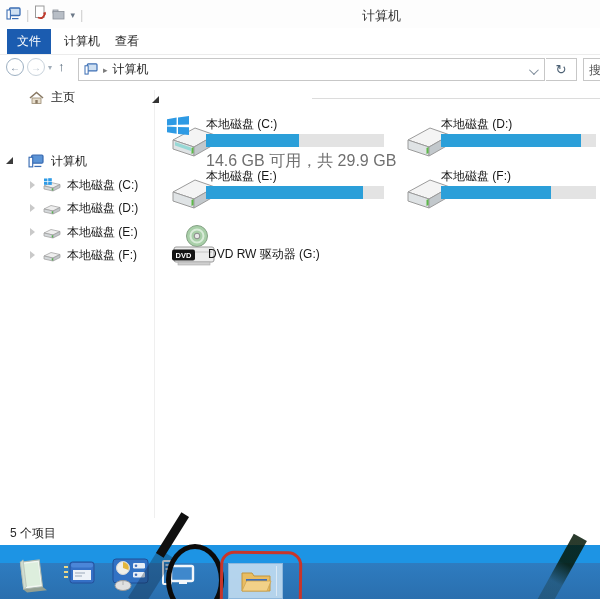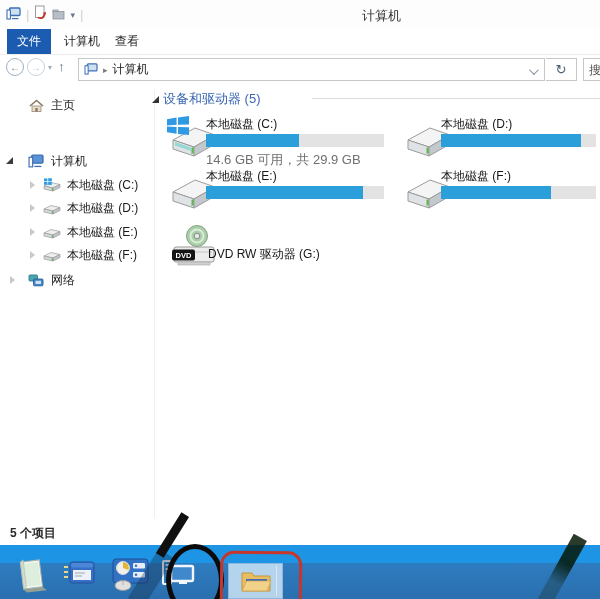--- a/index.html
+++ b/index.html
@@ -51,24 +51,24 @@
   .grp-title{position:absolute;left:13px;top:2px;font-size:13px;color:#3a67b2;}
   .grp-line{position:absolute;left:162px;right:0;top:10px;height:1px;background:#dcdcdc;}
   .tile{position:absolute;height:56px;}
   .tile-icon{position:absolute;left:15px;top:4px;}
   .winlogo{position:absolute;left:-4px;top:-4px;}
   .tile-body{position:absolute;left:50px;top:0;}
   .tile-name{font-size:12px;color:#161616;height:16px;}
   .tile-bar{height:13px;background:#e3e3e3;margin-top:2px;position:relative;overflow:hidden;}
   .c1 .tile-bar{width:178px;} .c2 .tile-bar{width:155px;}
   .tile-fill{position:absolute;left:0;top:0;bottom:0;background:#2b9fd9;}
-  .tile-cap{font-size:13px;color:#6f6f6f;margin-top:4px;white-space:nowrap;}
+  .tile-cap{font-size:16px;color:#6f6f6f;margin-top:4px;white-space:nowrap;}
   .dvd-name{position:absolute;left:52px;top:22px;font-size:12px;color:#161616;white-space:nowrap;}
   
-  .statusbar{position:absolute;left:0;top:518px;width:600px;height:27px;background:#fff;font-weight:bold;}
+  .statusbar{position:absolute;left:0;top:518px;width:600px;height:27px;background:#fff;}
   .statustext{position:absolute;left:10px;top:7px;font-size:12px;color:#2a2a2a;}
   
   .taskbar{position:absolute;left:0;top:545px;width:600px;height:54px;
     background:linear-gradient(to bottom,#1d94e4 0,#1d94e4 18px,#2e7cc0 18px,#2a6fae 100%);}
   .tbicon{position:absolute;display:flex;align-items:flex-end;}
   .explorer-btn{position:absolute;left:228px;top:18px;width:55px;height:36px;
     background:rgba(205,228,246,.85);border:1px solid #8fb8dc;display:flex;align-items:center;justify-content:center;}
   .stacked{position:absolute;right:2px;top:2px;bottom:2px;width:4px;
     border-left:1px solid #dce9f5;border-right:1px solid #b8d4ea;}
   
@@ -136,21 +136,21 @@
         </span>
         <span class="crumb-arrow">▸</span>
         <span class="crumb">计算机</span>
         <span class="addr-chevron"></span>
       </div>
       <div class="refreshbox">↻</div>
       <div class="searchbox">搜</div>
     </div>
 
     <div class="sidebar">
-      <div class="srow" style="top:8px">
+      <div class="srow" style="top:0">
         <span style="width:26px"></span>
         <span class="sicon">
           <svg width="15" height="13" viewBox="0 0 15 13">
               <path d="M1,7 L7.5,1.5 L14,7" fill="none" stroke="#8a7a64" stroke-width="1.6"></path>
               <rect x="3" y="7" width="9" height="5.5" fill="#e6ddcb" stroke="#9a8b72" stroke-width=".8"></rect>
               <rect x="6.3" y="9" width="2.4" height="3.5" fill="#8a7a64"></rect>
             </svg>
         </span>
         <span>主页</span>
       </div>
@@ -217,38 +217,25 @@
         <span class="sicon">
           <svg width="19" height="14" viewBox="0 0 19 14">
               <polygon points="1,8 8,4.5 17,6.5 10,10" fill="#eee" stroke="#999" stroke-width=".7"></polygon>
               <polygon points="1,8 10,10 10,13 1,11" fill="#d5d9db" stroke="#999" stroke-width=".7"></polygon>
               <polygon points="10,10 17,6.5 17,9.5 10,13" fill="#c3c7ca" stroke="#999" stroke-width=".7"></polygon>
               <rect x="8.7" y="10.4" width="1.4" height="2" fill="#56b44e"></rect>
             </svg>
         </span>
         <span>本地磁盘 (F:)</span>
       </div>
-      <div class="srow" style="top:183px">
-        <span class="sarrow arr-collapsed" style="left:10px"></span>
-        <span style="width:26px"></span>
-        <span class="sicon">
-          <svg width="16" height="13" viewBox="0 0 16 13">
-              <rect x="1" y="1" width="8.5" height="6" rx="1" fill="#49a6b0" stroke="#2f7e88" stroke-width=".9"></rect>
-              <rect x="5.5" y="5" width="9.5" height="6.8" rx="1" fill="#3f87c8" stroke="#2a5f94" stroke-width=".9"></rect>
-              <rect x="7.5" y="6.8" width="5.5" height="3.2" fill="#cfe2f2"></rect>
-            </svg>
-        </span>
-        <span>网络</span>
-      </div>
     </div>
     <div class="pane-sep"></div>
 
     <div class="content">
       <div class="grp-tri"></div>
-      <div class="grp-title">设备和驱动器 (5)</div>
       <div class="grp-line"></div>
 
       <div class="tile c1" style="left:6px;top:28px">
         <span class="tile-icon">
           <svg width="46" height="38" viewBox="0 0 46 38">
               <polygon points="2,20 24,8 44,15 23,27" fill="#f4f4f4" stroke="#9b9b9b"></polygon>
               <polygon points="2,20 23,27 23,36 2,29" fill="#dfe3e5" stroke="#9b9b9b"></polygon>
               <polygon points="23,27 44,15 44,24 23,36" fill="#c2c8cc" stroke="#9b9b9b"></polygon>
               <polygon points="4,22 20,27.5 20,31 4,25.5" fill="#7fd4cf" opacity=".75"></polygon>
               <polygon points="20.5,28 22.5,27 22.5,33 20.5,34" fill="#5cb849"></polygon>

